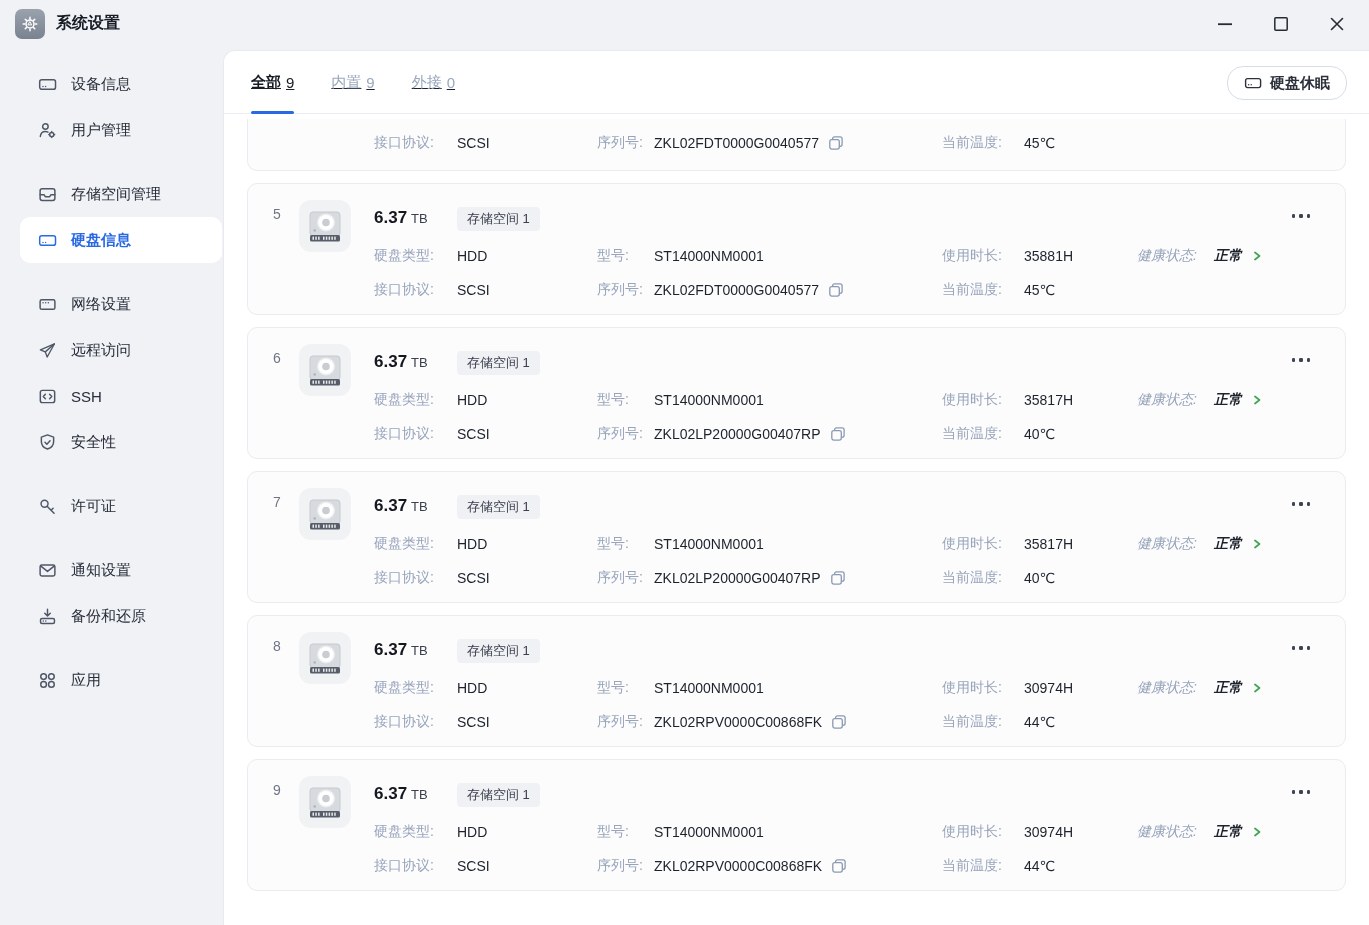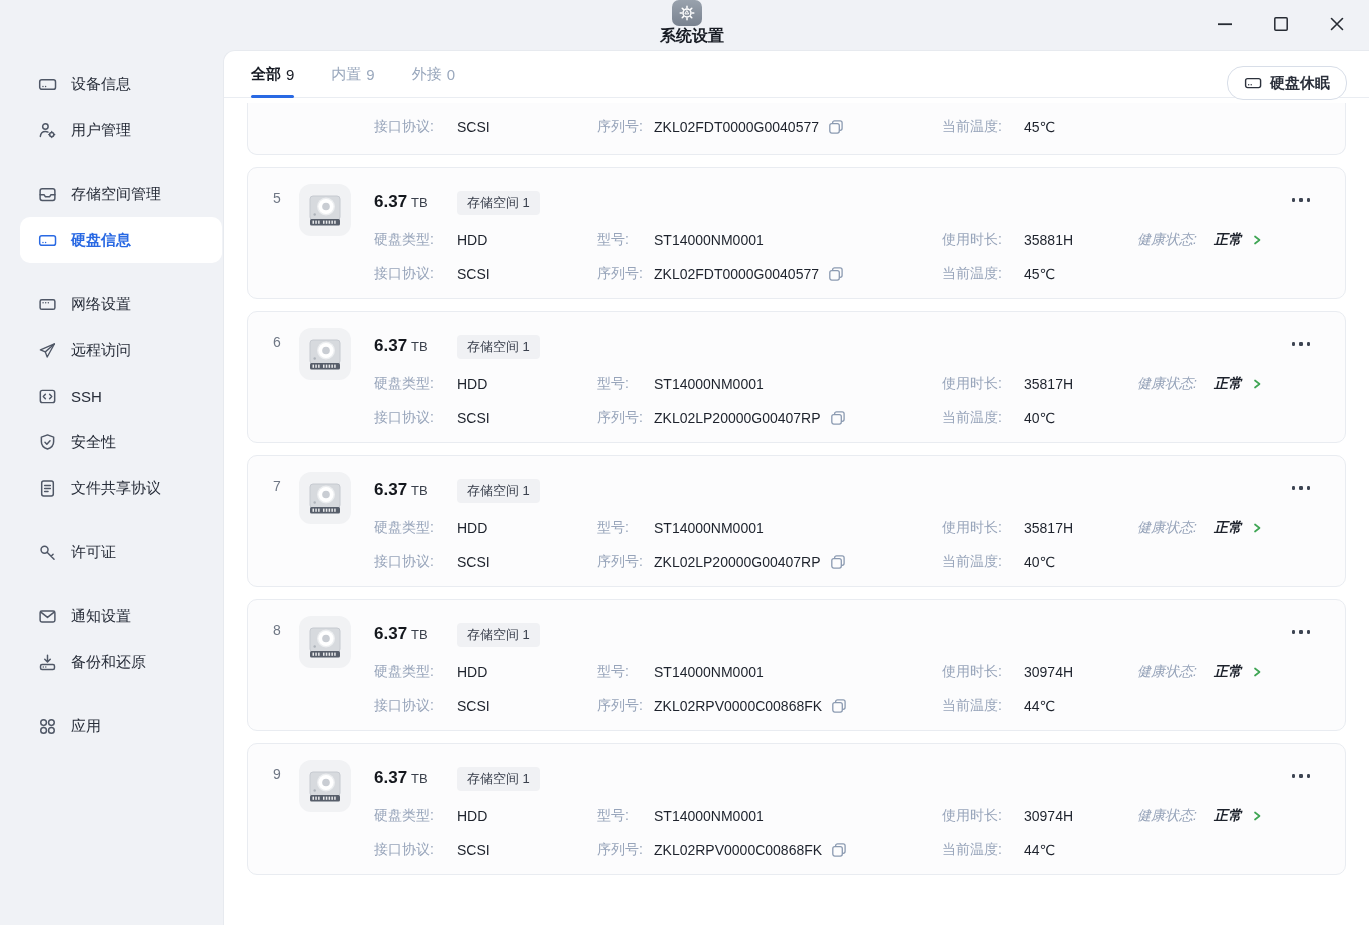--- a/index.html
+++ b/index.html
@@ -3,40 +3,40 @@
 <meta charset="utf-8">
 <style>
   * { margin:0; padding:0; box-sizing:border-box; }
   html,body { width:1369px; height:925px; }
   body {
     font-family:"Liberation Sans","DejaVu Sans",sans-serif;
     background:#f0f2f6; color:#1d222c; overflow:hidden; position:relative;
   }
 
   
-  .titlebar { position:absolute; top:0; left:0; right:0; height:47px; display:flex; align-items:center; padding-left:15px;flex-direction:column; }
+  .titlebar { position:absolute; top:0; left:0; right:0; height:47px; display:flex; align-items:center; padding-left:15px; }
   .app-icon { width:30px; height:30px; border-radius:7px; background:linear-gradient(180deg,#99a2ad,#79828f);
     display:flex; align-items:center; justify-content:center; margin-right:11px; }
   .app-title { font-size:16px; font-weight:bold; color:#171b23; }
   .win-controls { position:absolute; right:4px; top:0; height:47px; display:flex; }
   .win-btn { width:56px; height:47px; display:flex; align-items:center; justify-content:center; background:none; border:none; cursor:pointer; }
 
   
   .sidebar { position:absolute; top:47px; left:12px; width:223px; bottom:0; padding-top:14px; }
   .nav-group + .nav-group { margin-top:18px; }
   .nav-item { width:202px; height:46px; margin-left:8px; border-radius:10px; display:flex; align-items:center;
     padding-left:18px; gap:14px; font-size:15px; color:#272d39; cursor:pointer; }
   .nav-item .nicon { width:19px; height:19px; color:#4f5766; flex:none; display:flex; }
   .nav-item.active { background:#ffffff; color:#2969e3; font-weight:bold; }
   .nav-item.active .nicon { color:#2969e3; }
 
   
   .main { position:absolute; left:223px; top:50px; right:0; bottom:0; background:#ffffff;
     border-left:1px solid #e7eaef; border-top:1px solid #e7eaef; border-top-left-radius:12px; }
-  .main-header { position:relative; height:47px; border-bottom:1px solid #eaedf2; display:flex; align-items:center; padding-left:27px; }
+  .main-header { position:relative; height:63px; border-bottom:1px solid #eaedf2; display:flex; align-items:center; padding-left:27px;text-decoration:underline; }
   .tabs { display:flex; gap:37px; height:100%; align-items:center; }
   .tab { position:relative; height:100%; display:flex; align-items:center; gap:5px; font-size:15px; color:#9aa8bd; cursor:pointer; border:none; background:none; font-family:inherit; }
   .tab.active { color:#161a23; }
   .tab.active .tab-label { font-weight:bold; }
   .tab.active::after { content:""; position:absolute; left:0; right:0; bottom:-1px; height:3px; border-radius:2px; background:#2969e3; }
   .sleep-btn { position:absolute; right:22px; top:15px; height:34px; border:1px solid #d8dee8; border-radius:16px;
     background:#fff; display:flex; align-items:center; gap:8px; padding:0 16px; font-size:15px; font-weight:bold; color:#2c313c; cursor:pointer; font-family:inherit; }
   .sleep-btn .nicon { width:18px; height:18px; color:#2c313c; display:flex; }
 
   
@@ -251,28 +251,20 @@
 
   <div class="nav-item">
     <span class="nicon">
       <svg width="19" height="19" viewBox="0 0 18 18">
             <use href="#ic-shield-check"></use>
           </svg>
     </span>
     <span>安全性</span>
   </div>
 
-  <div class="nav-item">
-    <span class="nicon">
-      <svg width="19" height="19" viewBox="0 0 18 18">
-            <use href="#ic-document"></use>
-          </svg>
-    </span>
-    <span>文件共享协议</span>
-  </div>
 </div>
     <div class="nav-group">
   <div class="nav-item">
     <span class="nicon">
       <svg width="19" height="19" viewBox="0 0 18 18">
             <use href="#ic-key"></use>
           </svg>
     </span>
     <span>许可证</span>
   </div>

